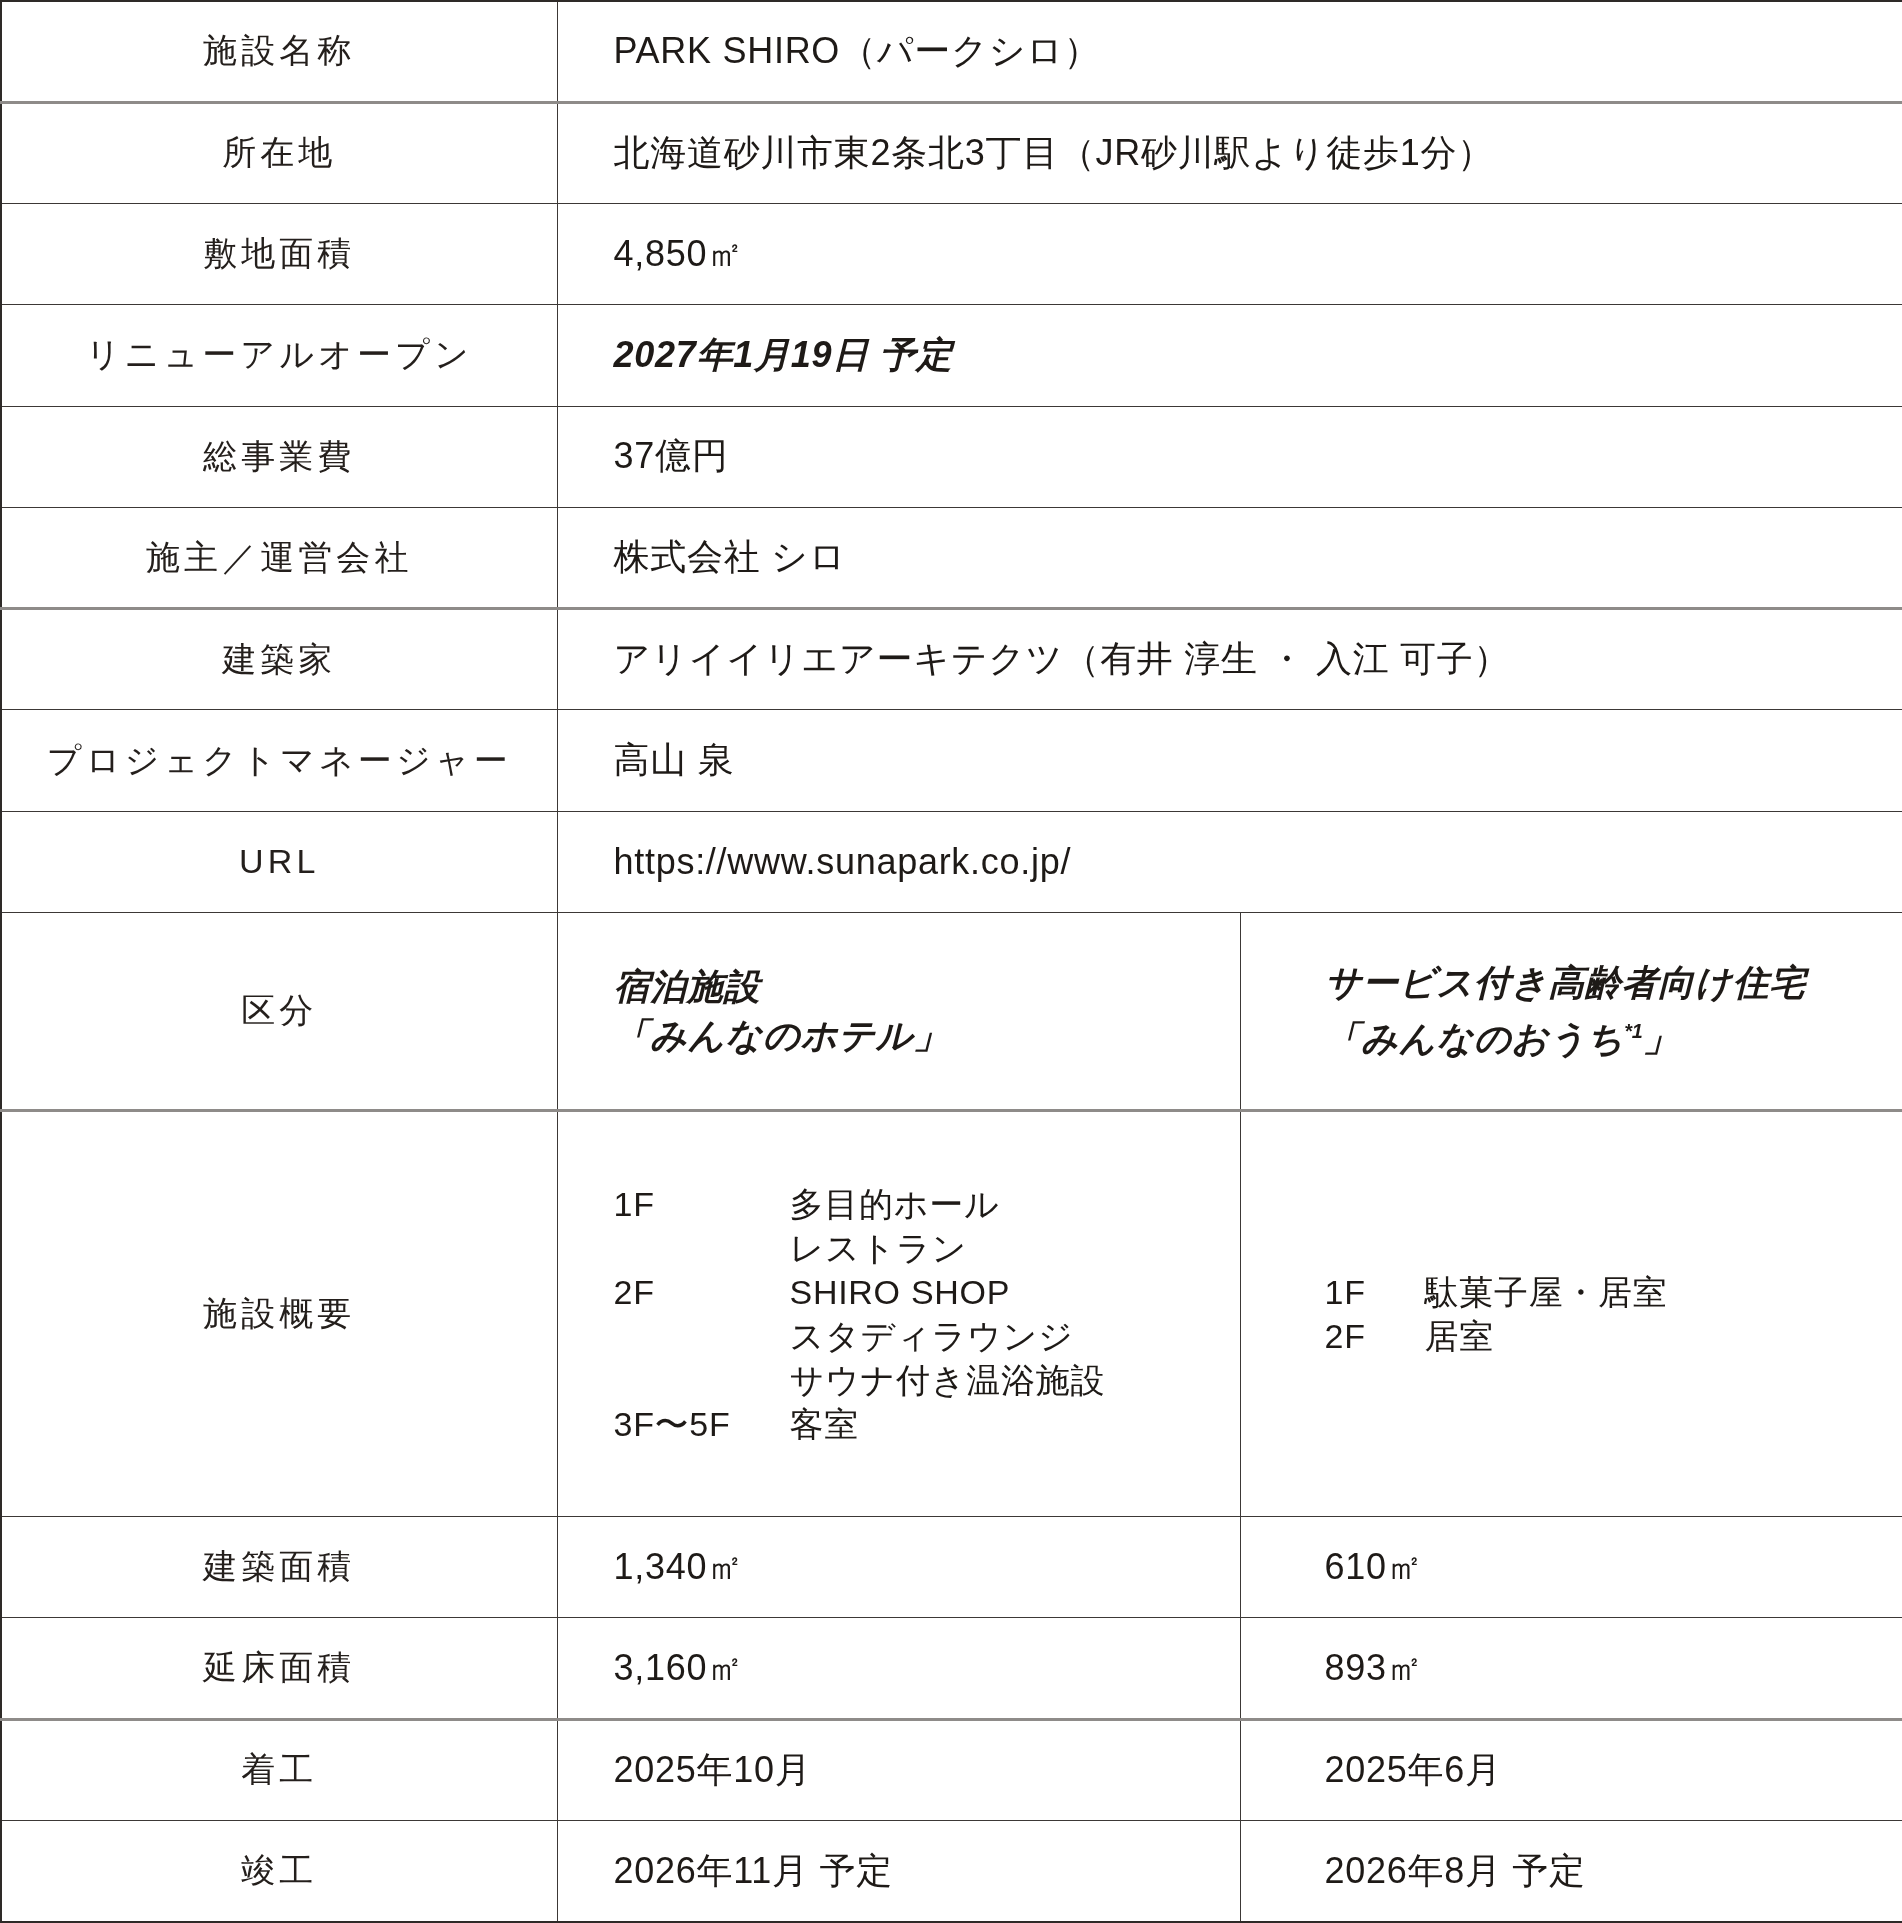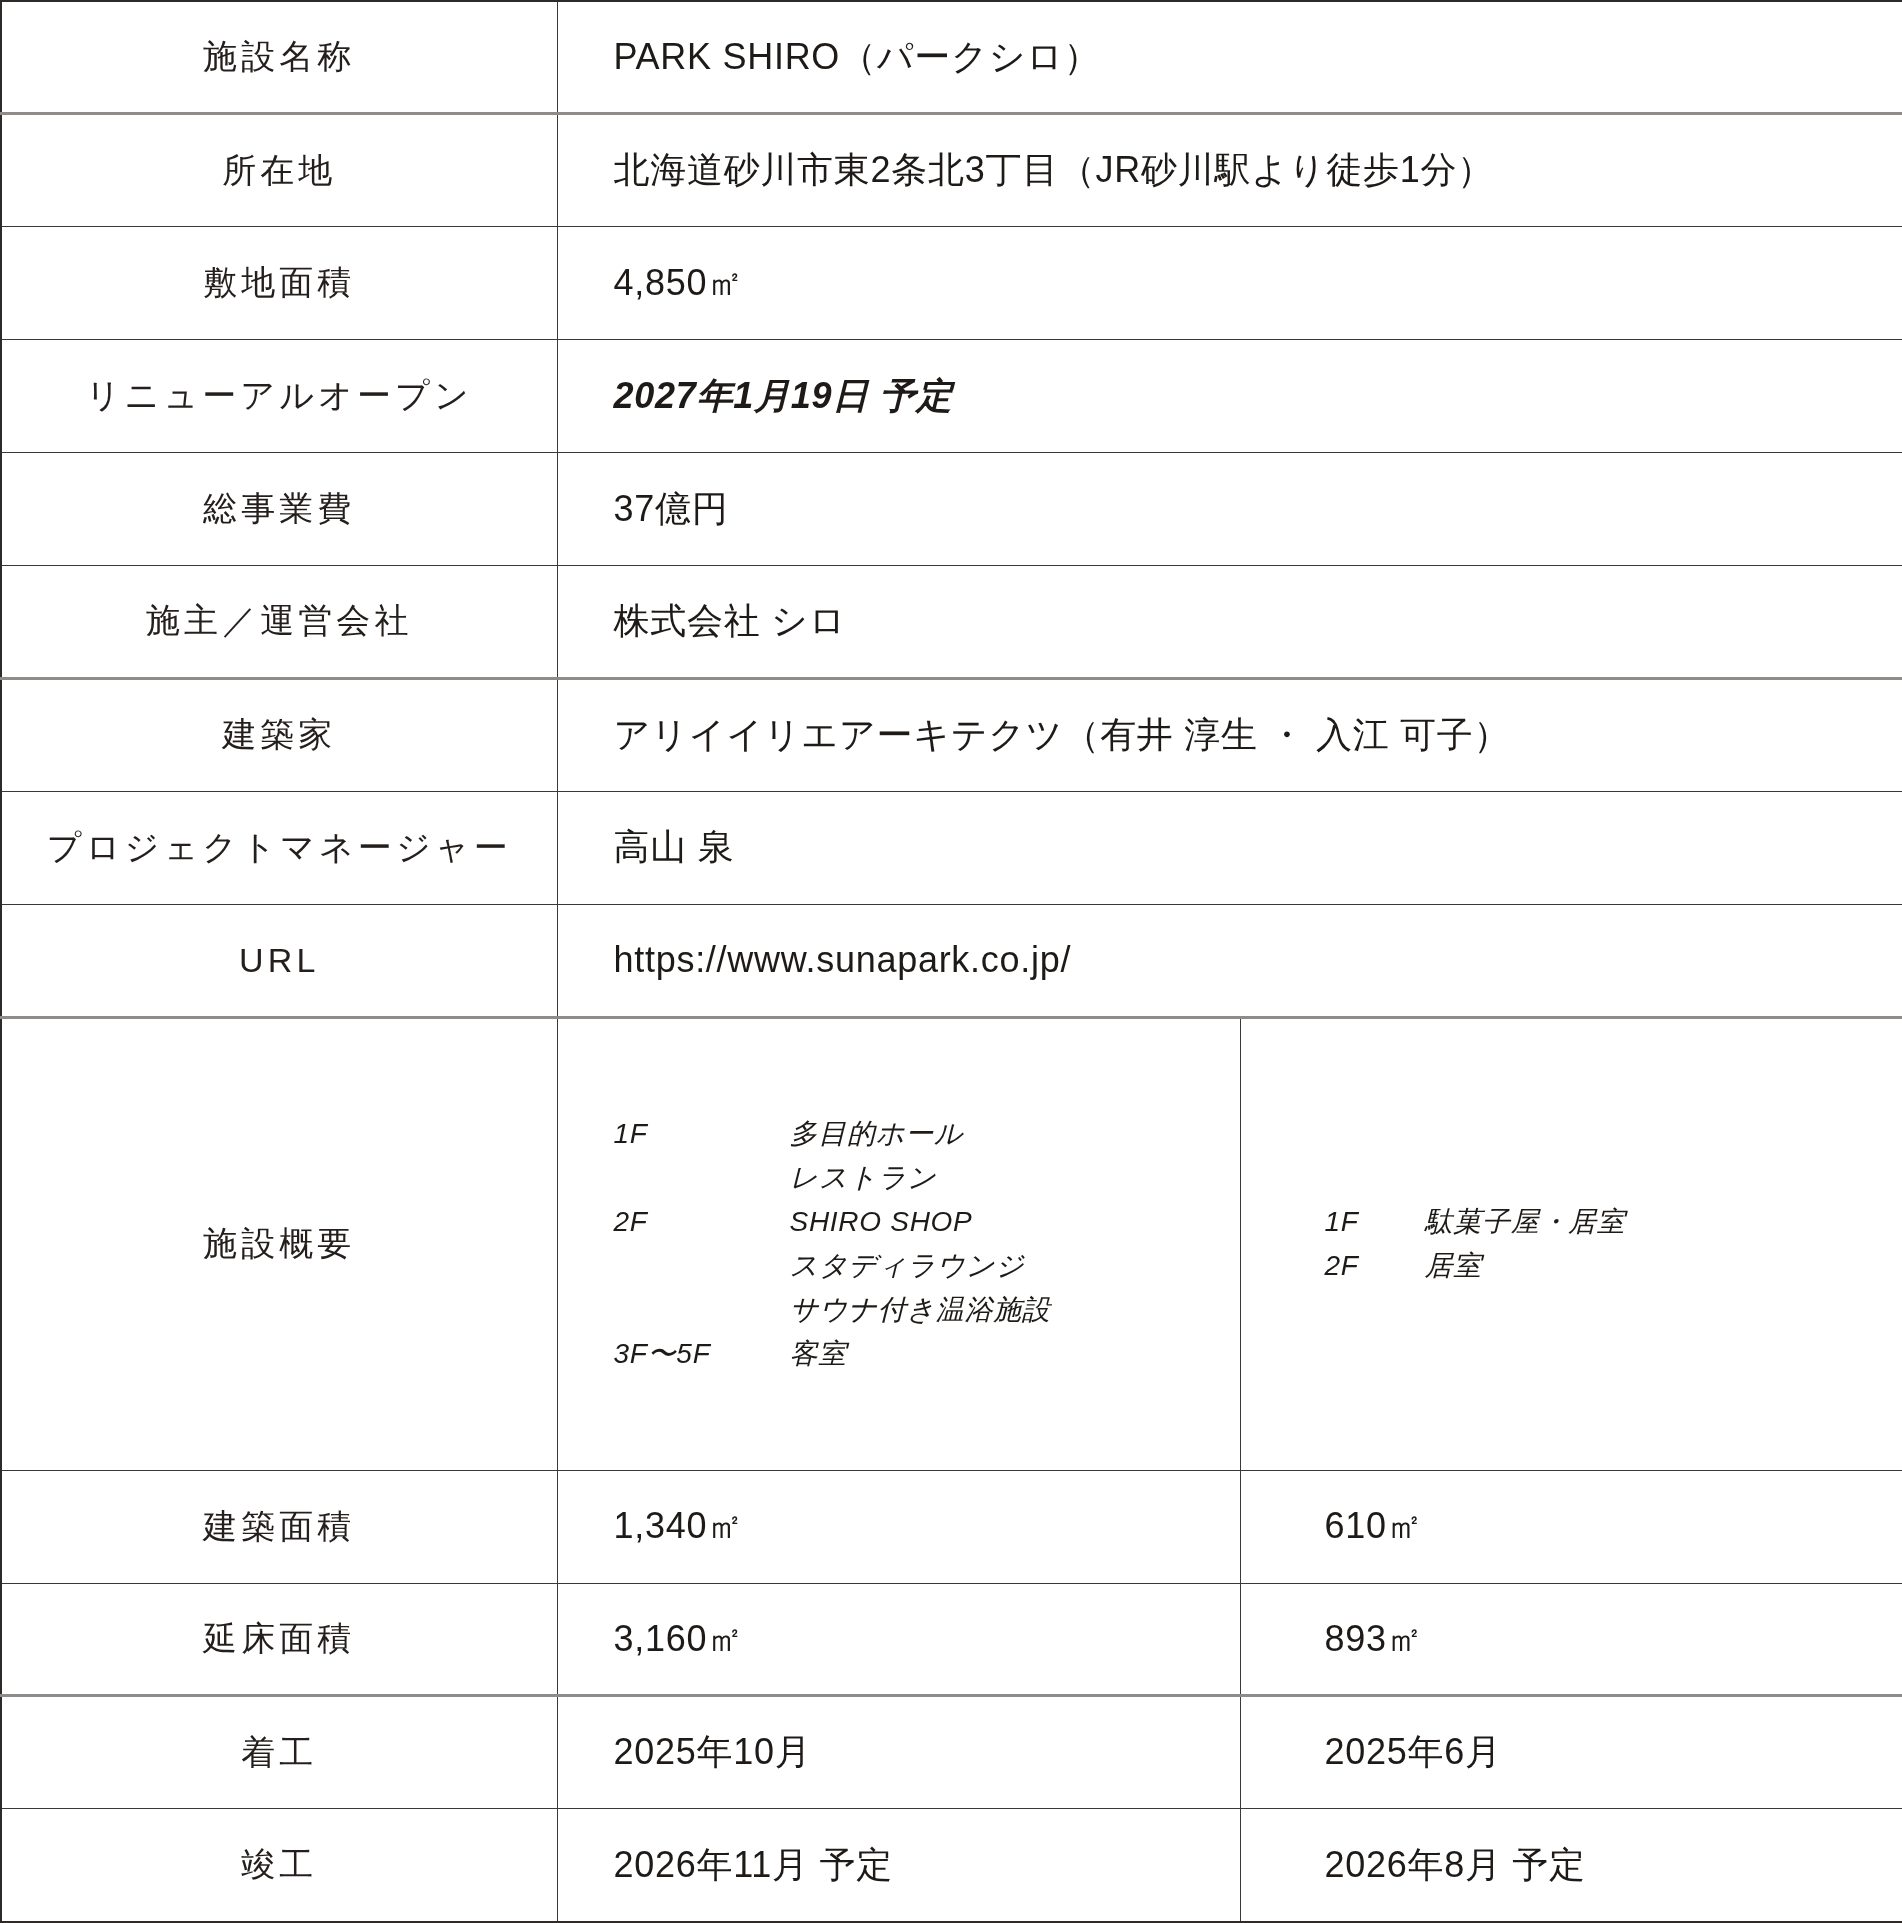--- a/index.html
+++ b/index.html
@@ -36,21 +36,21 @@
     text-align:left;
   }
   td.val3{
     padding-left:84px;
     font-size:36px;
     letter-spacing:0.02em;
     text-align:left;
   }
   .bold{font-weight:bold;font-style:italic;}
   .twoline div{line-height:49px;}
-  .ov-line{display:flex;line-height:44px;font-size:28px;font-style:italic;}
+  .ov-line{display:flex;line-height:44px;font-size:34px;}
   .ov-floor2{flex:0 0 176px;}
   .ov-floor3{flex:0 0 100px;}
   sup.note{font-size:0.55em;vertical-align:super;letter-spacing:0;}
   .h-std{height:84px;}
   .h-kubun{height:164px;}
   .h-ov{height:337px;}
 </style>
 </head>
 <body>
 
@@ -101,20 +101,31 @@
   <tr class="h-std">
     <td class="lbl">プロジェクトマネージャー</td>
     <td class="val" colspan="2">高山 泉</td>
   </tr>
 
   <tr class="h-std">
     <td class="lbl">URL</td>
     <td class="val" colspan="2">https://www.sunapark.co.jp/</td>
   </tr>
 
+  <tr class="h-kubun">
+    <td class="lbl">区分</td>
+    <td class="val bold twoline">
+      <div>宿泊施設</div>
+      <div>「みんなのホテル」</div>
+    </td>
+    <td class="val3 bold twoline">
+      <div>サービス付き高齢者向け住宅</div>
+      <div><span>「みんなのおうち</span><sup class="note">*1</sup><span>」</span></div>
+    </td>
+  </tr>
 
   <tr class="h-ov sep">
     <td class="lbl">施設概要</td>
     <td class="val">
       <div class="ov-line">
             <span class="ov-floor2">1F</span>
             <span>多目的ホール</span>
           </div>
       <div class="ov-line">
             <span class="ov-floor2"></span>

